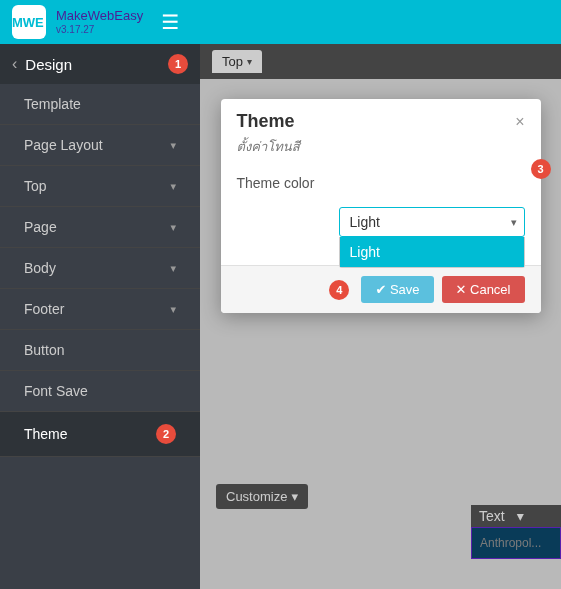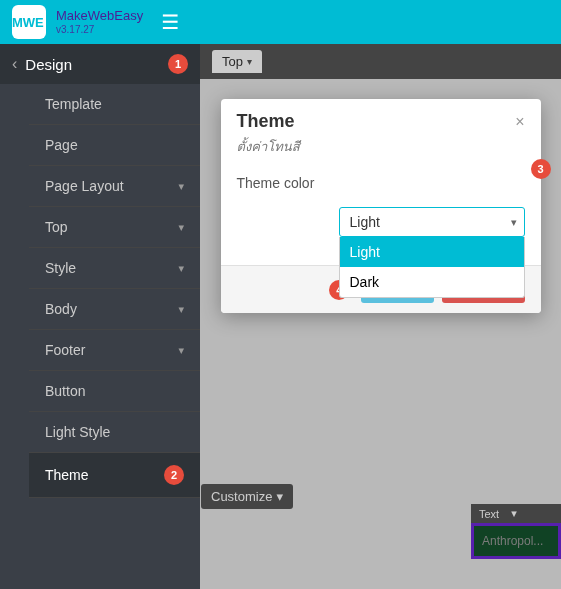--- a/index.html
+++ b/index.html
@@ -60,26 +60,25 @@
       color: #fff;
       border-radius: 50%;
       width: 20px; height: 20px;
       display: flex; align-items: center; justify-content: center;
       font-size: 11px; font-weight: bold;
       margin-left: auto;
     }
     .sidebar-item {
       display: flex;
       align-items: center;
-      padding: 12px 16px;
+      padding: 12px 24px;
       color: #ccc;
       font-size: 14px;
       cursor: pointer;
       border-bottom: 1px solid #444;
-      margin-left: 29px;
     }
     .sidebar-item .arrow {
       margin-left: auto;
       font-size: 11px;
       color: #999;
     }
     .sidebar-item.theme-active {
       background: #2e3338;
       color: #fff;
     }
@@ -242,48 +241,48 @@
       padding: 6px 14px;
       font-size: 13px;
       cursor: pointer;
       display: flex; align-items: center; gap: 4px;
     }
 
     
     .customize-bar {
       position: absolute;
       bottom: 80px;
-      left: 1px;
+      left: 16px;
       background: #555;
       color: #fff;
       font-size: 13px;
       padding: 5px 10px;
       border-radius: 3px;
       display: flex; align-items: center; gap: 4px;
       cursor: pointer;
     }
 
     
     .text-widget {
       position: absolute;
       right: 0;
       bottom: 30px;
       width: 90px;
     }
     .text-widget-tab {
       background: #555;
       color: #fff;
-      font-size: 11px;
+      font-size: 14px;
       padding: 3px 8px;
       display: flex; align-items: center; gap: 12px;
       cursor: pointer;
     }
     .text-widget-body {
-      background: #14532d;
-      border: 3px solid #6d28d9;
+      background: #0c4a6e;
+      border: 1px solid #6d28d9;
       padding: 8px;
       font-size: 12px;
       color: #999;
     }
   </style>
 </head>
 <body>
 
 <div class="topbar">
   <div class="topbar-logo">
@@ -302,47 +301,44 @@
     <div class="sidebar-header">
       <span class="sidebar-back-icon">‹</span>
       <span class="sidebar-design-label">Design</span>
       <span class="badge-red">1</span>
     </div>
 
     <div class="sidebar-item">
       <span>Template</span>
     </div>
     <div class="sidebar-item">
-      <span>Page</span>
-    </div>
-    <div class="sidebar-item">
       <span>Page Layout</span>
       <span class="arrow">▾</span>
     </div>
     <div class="sidebar-item">
       <span>Top</span>
       <span class="arrow">▾</span>
     </div>
     <div class="sidebar-item">
-      <span>Style</span>
+      <span>Page</span>
       <span class="arrow">▾</span>
     </div>
     <div class="sidebar-item">
       <span>Body</span>
       <span class="arrow">▾</span>
     </div>
     <div class="sidebar-item">
       <span>Footer</span>
       <span class="arrow">▾</span>
     </div>
     <div class="sidebar-item">
       <span>Button</span>
     </div>
     <div class="sidebar-item">
-      <span>Light Style</span>
+      <span>Font Save</span>
     </div>
     <div class="sidebar-item theme-active" style="position:relative;">
       <span>Theme</span>
       <span class="badge-red" style="margin-left:auto;">2</span>
     </div>
   </div>
 
   <div class="content-area">
 
     <div class="content-topbar">
@@ -368,21 +364,20 @@
           <div class="form-row">
             <label class="form-label">Theme color</label>
             <div class="select-wrapper">
               <div class="select-box">
                 <span>Light</span>
               </div>
               <span class="select-arrow">▾</span>
 
               <div class="dropdown-list">
                 <div class="dropdown-item selected">Light</div>
-                <div class="dropdown-item">Dark</div>
               </div>
             </div>
           </div>
         </div>
 
         <div class="modal-footer">
 
           <span class="badge-num" style="margin-right:4px;align-self:center;">4</span>
           <button class="btn-save">✔ Save</button>
           <button class="btn-cancel">✕ Cancel</button>

